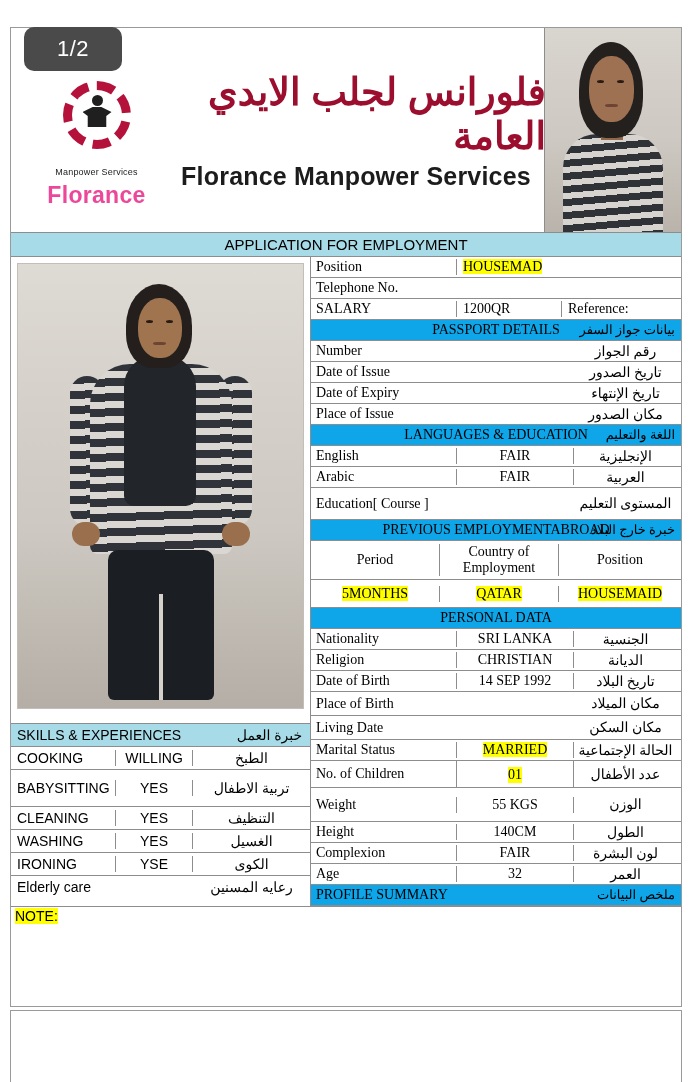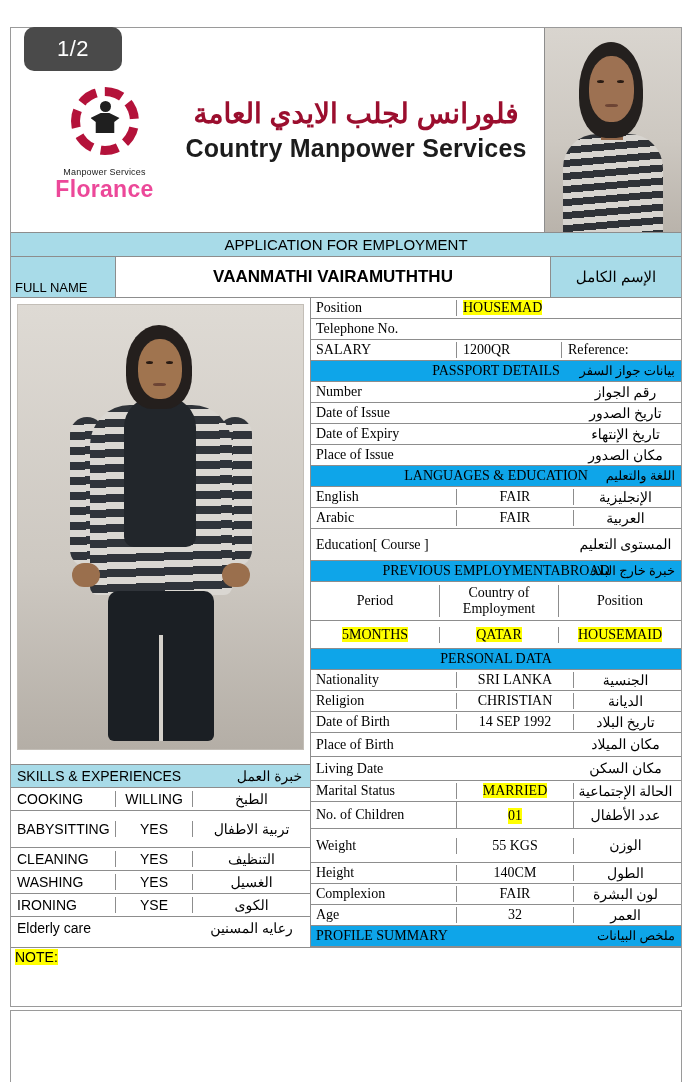--- a/index.html
+++ b/index.html
@@ -62,28 +62,29 @@
   }
   
   .header {
     position: relative;
     height: 205px;
     border-bottom: 1px solid #8d8d8d;
     box-sizing: border-box;
   }
   .logo-area {
     position: absolute;
-    left: 16px;
+    left: 8px;
     top: 0;
     width: 155px;
     height: 204px;
     display: flex;
     flex-direction: column;
     align-items: center;
     justify-content: center;
+    gap: 6px;
   }
   .logo-mark {
     width: 84px;
     height: 78px;
     position: relative;
     margin-top: 28px;
   }
   .logo-gear {
     position: absolute;
     left: 8px;
@@ -138,26 +139,25 @@
     left: 155px;
     top: 0;
     width: 380px;
     height: 204px;
     display: flex;
     flex-direction: column;
     align-items: center;
     justify-content: center;
   }
   .title-ar {
-    font-size: 28px;
+    font-size: 38px;
     font-weight: bold;
     color: #9b0e2e;
     direction: rtl;
     letter-spacing: 0.5px;
-    text-align: center;
   }
   .title-en {
     font-size: 25px;
     font-weight: bold;
     color: #1c1c1c;
     margin-top: 4px;
     letter-spacing: 0.2px;
   }
   .photo-head {
     position: absolute;
@@ -414,42 +414,37 @@
             <div class="head"></div>
             <div class="body"></div>
           </div>
         </div>
         <div class="logo-sub">Manpower Services</div>
         <div class="logo-name">Florance</div>
       </div>
 
       <div class="title-area">
         <div class="title-ar">فلورانس لجلب الايدي العامة</div>
-        <div class="title-en">Country Manpower Services</div>
+        <div class="title-en">Florance Manpower Services</div>
       </div>
 
       <div class="photo-head">
         <div class="ph-bg"></div>
         <div class="ph-body"></div>
         <div class="ph-neck"></div>
         <div class="ph-hair"></div>
         <div class="ph-face"></div>
         <div class="ph-eye l"></div>
         <div class="ph-eye r"></div>
         <div class="ph-mouth"></div>
       </div>
     </div>
 
     <div class="band">APPLICATION FOR EMPLOYMENT</div>
 
-    <div class="fullname-row">
-      <div class="fn-label">FULL NAME</div>
-      <div class="fn-value">VAANMATHI  VAIRAMUTHTHU</div>
-      <div class="fn-ar">الإسم الكامل</div>
-    </div>
 
     <div class="body-wrap">
 
       <div class="left-col">
 
         <div class="photo-body">
           <div class="pb-bg"></div>
           <div class="pb-armL"></div>
           <div class="pb-armR"></div>
           <div class="pb-torso"></div>

